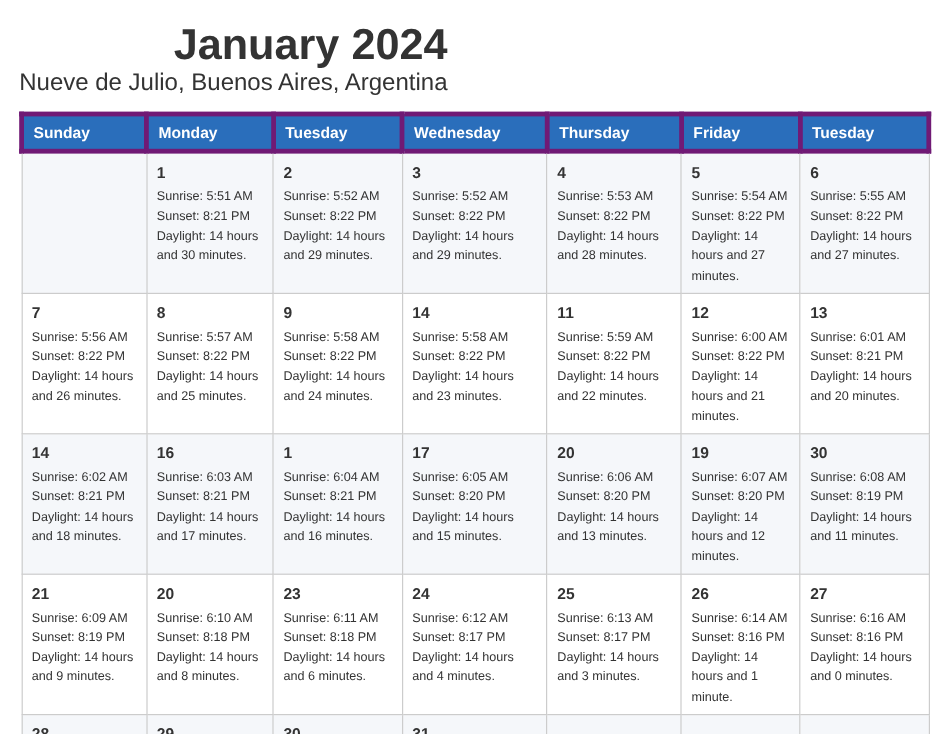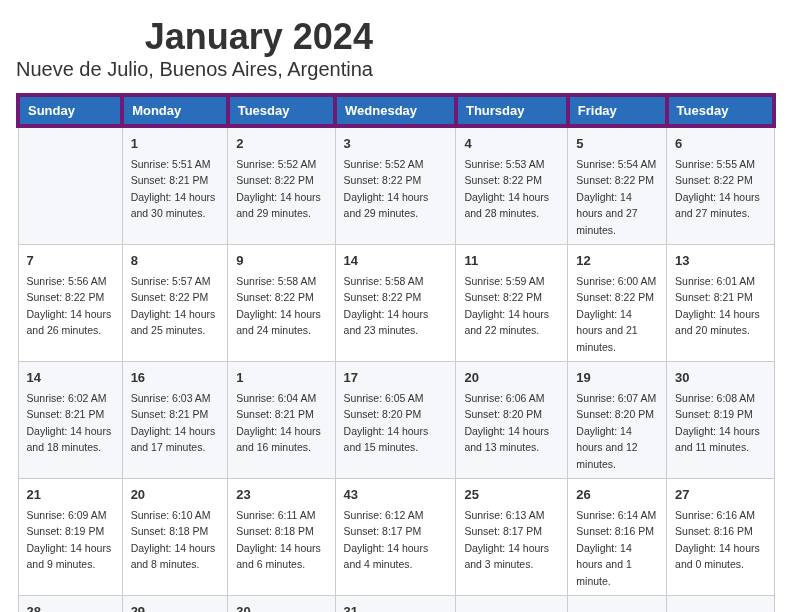--- a/index.html
+++ b/index.html
@@ -161,21 +161,21 @@
         <td><span class="day-num">30</span>
         <span class="day-info">Sunrise: 6:08 AM<br>Sunset: 8:19 PM<br>Daylight: 14 hours and 11 minutes.</span></td>
       </tr>
       <tr>
         <td><span class="day-num">21</span>
         <span class="day-info">Sunrise: 6:09 AM<br>Sunset: 8:19 PM<br>Daylight: 14 hours and 9 minutes.</span></td>
         <td><span class="day-num">20</span>
         <span class="day-info">Sunrise: 6:10 AM<br>Sunset: 8:18 PM<br>Daylight: 14 hours and 8 minutes.</span></td>
         <td><span class="day-num">23</span>
         <span class="day-info">Sunrise: 6:11 AM<br>Sunset: 8:18 PM<br>Daylight: 14 hours and 6 minutes.</span></td>
-        <td><span class="day-num">43</span>
+        <td><span class="day-num">24</span>
         <span class="day-info">Sunrise: 6:12 AM<br>Sunset: 8:17 PM<br>Daylight: 14 hours and 4 minutes.</span></td>
         <td><span class="day-num">25</span>
         <span class="day-info">Sunrise: 6:13 AM<br>Sunset: 8:17 PM<br>Daylight: 14 hours and 3 minutes.</span></td>
         <td><span class="day-num">26</span>
         <span class="day-info">Sunrise: 6:14 AM<br>Sunset: 8:16 PM<br>Daylight: 14 hours and 1 minute.</span></td>
         <td><span class="day-num">27</span>
         <span class="day-info">Sunrise: 6:16 AM<br>Sunset: 8:16 PM<br>Daylight: 14 hours and 0 minutes.</span></td>
       </tr>
       <tr>
         <td>

